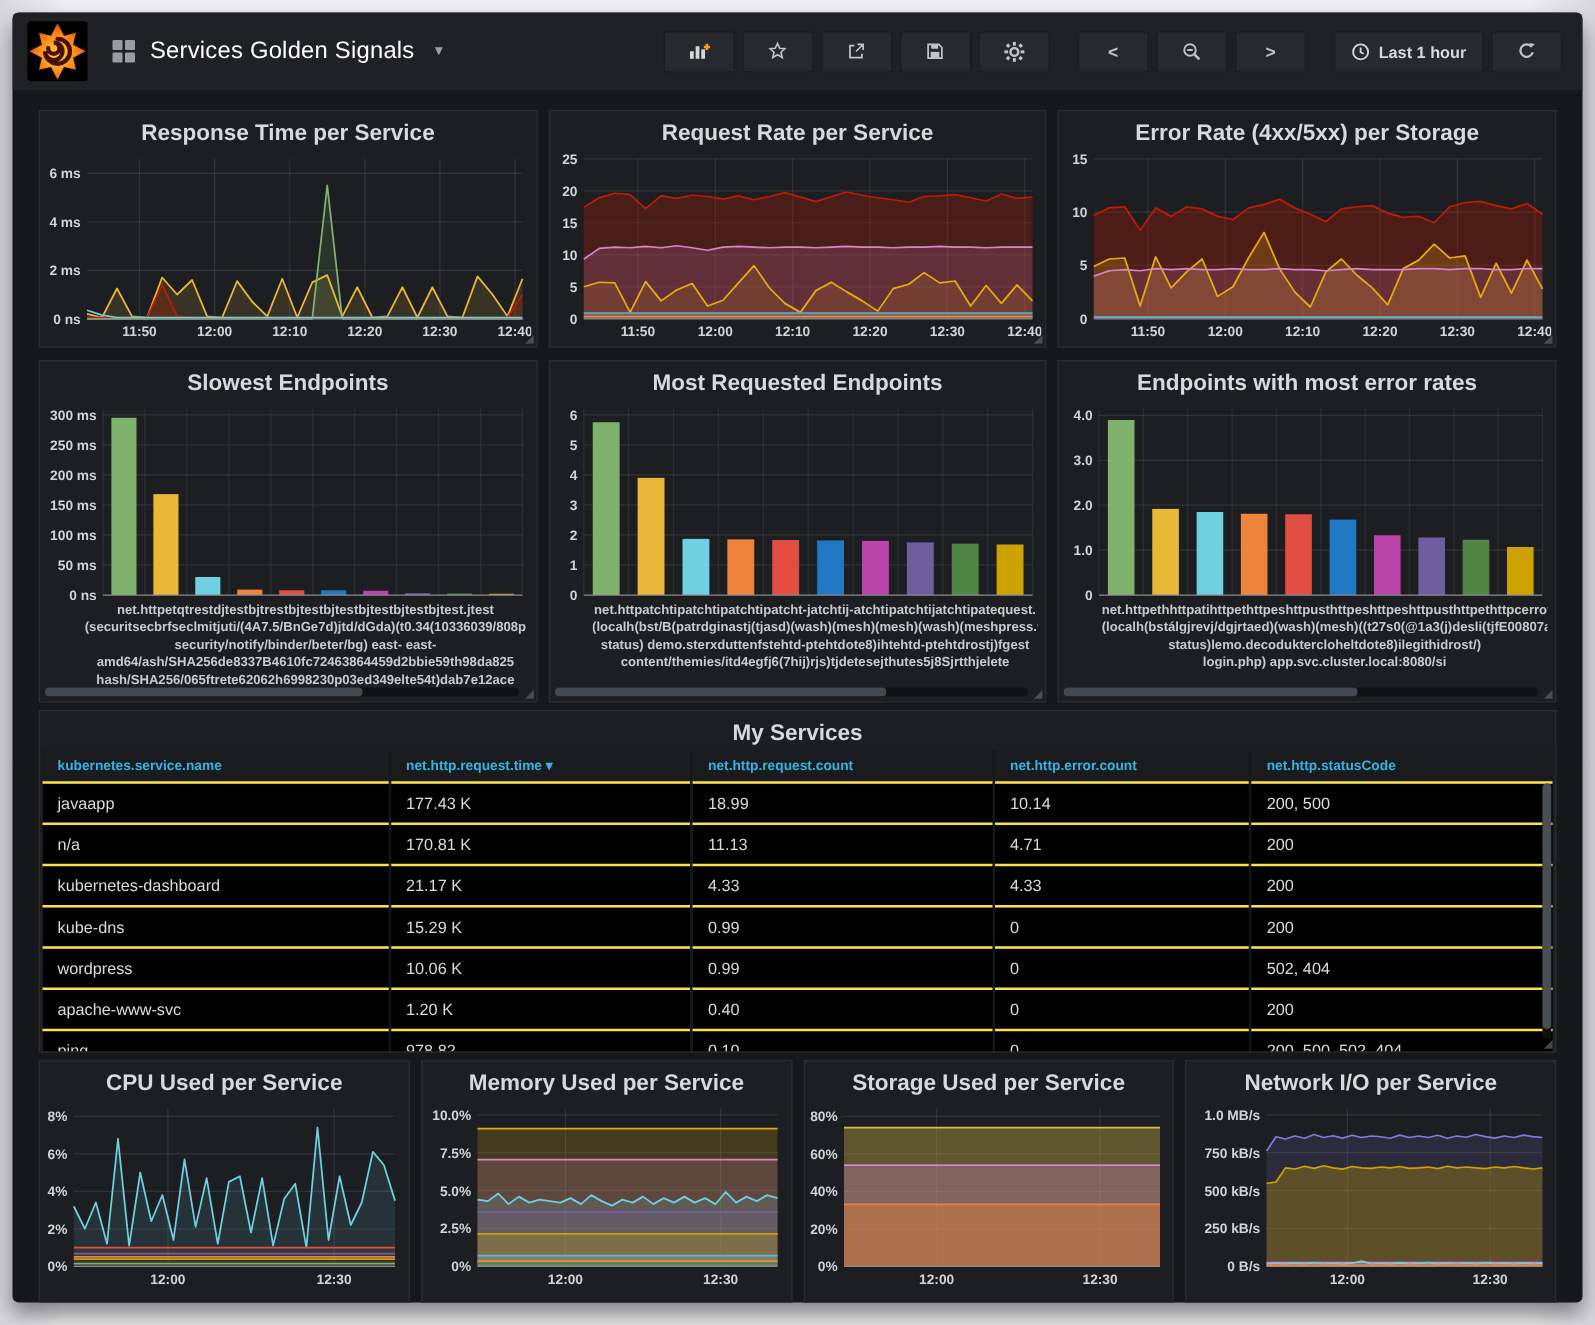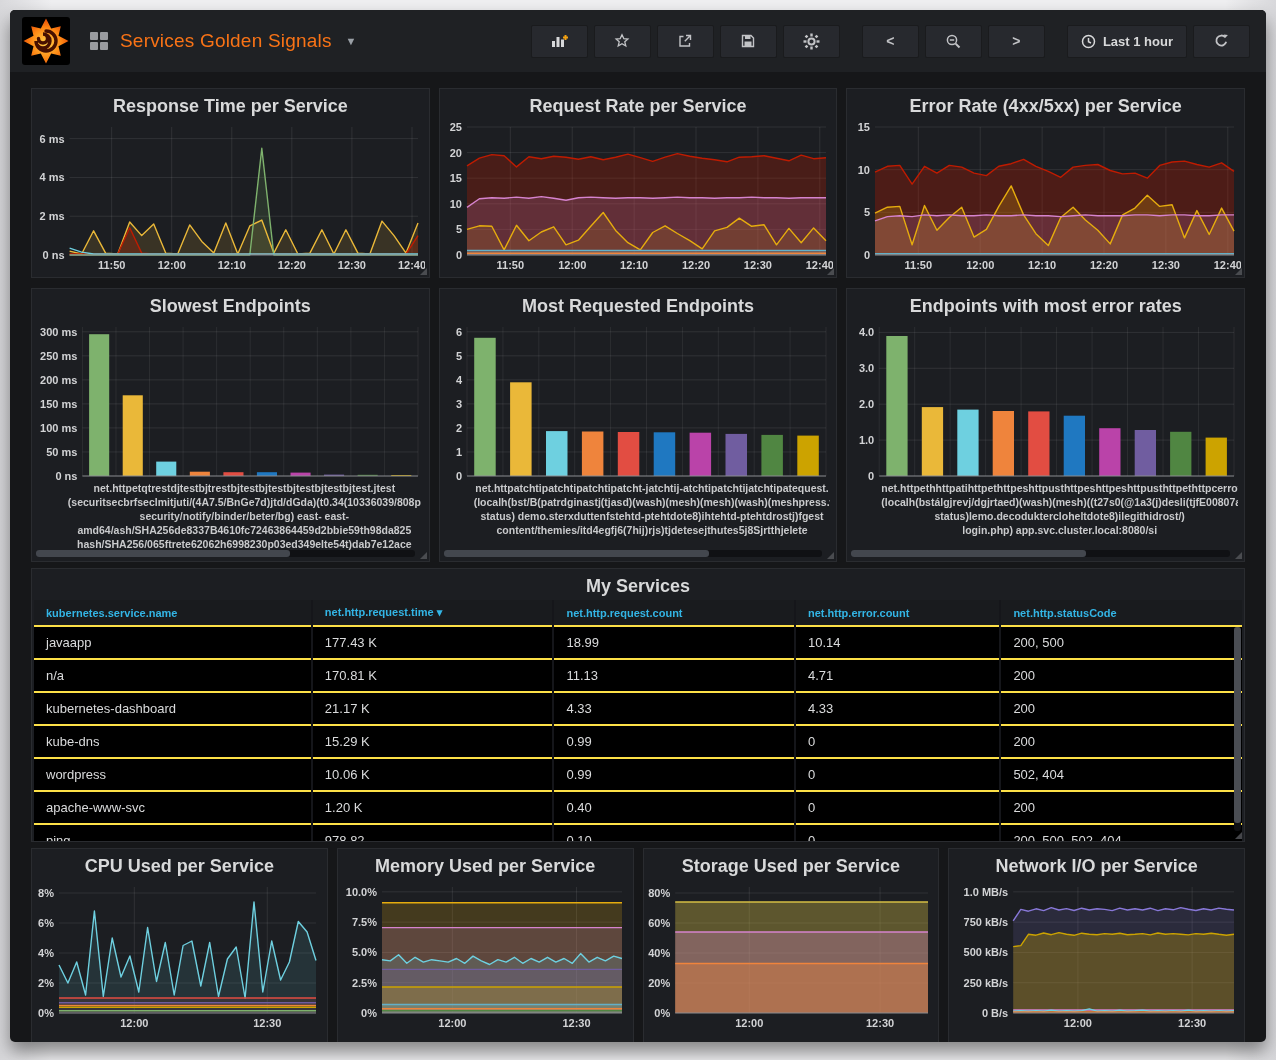--- a/index.html
+++ b/index.html
@@ -14,21 +14,21 @@
     background:#161719;border-radius:5px;
     box-shadow:0 10px 18px rgba(0,0,0,.45);
     overflow:hidden;
   }
   
   .nav{height:62px;background:#1f2124;display:flex;align-items:center;padding:0 16px 0 12px;}
   .logo{width:48px;height:48px;border-radius:3px;background:#000;margin-right:20px;flex:0 0 auto;}
   .dash-picker{display:flex;align-items:center;gap:12px;cursor:pointer;}
   .grid-icon{display:grid;grid-template-columns:8px 8px;grid-template-rows:8px 8px;gap:2px;}
   .grid-icon i{background:#9a9ca0;border-radius:1px;display:block;}
-  .dash-title{font-size:19px;color:#f97316;letter-spacing:.2px;}
+  .dash-title{font-size:19px;color:#ffffff;letter-spacing:.2px;}
   .caret{color:#9aa0a6;font-size:11px;margin-left:2px;}
   .nav-right{margin-left:auto;display:flex;align-items:center;gap:6px;}
   .nav-gap{width:10px;}
   .nbtn{
     height:31px;min-width:37px;padding:0 9px;border-radius:2px;
     background:#27292e;border:1px solid #1a1b1d;
     display:inline-flex;align-items:center;justify-content:center;gap:7px;
     color:#c2c3c6;font-size:13px;cursor:pointer;
   }
   .nbtn svg{display:block;}
@@ -249,21 +249,21 @@
             <text x="19" y="139" fill="#d2d3d5" font-size="11" font-weight="700" text-anchor="end" font-family="Liberation Sans, sans-serif">0</text>
             <text x="19" y="113.4" fill="#d2d3d5" font-size="11" font-weight="700" text-anchor="end" font-family="Liberation Sans, sans-serif">5</text>
             <text x="19" y="87.8" fill="#d2d3d5" font-size="11" font-weight="700" text-anchor="end" font-family="Liberation Sans, sans-serif">10</text>
             <text x="19" y="62.2" fill="#d2d3d5" font-size="11" font-weight="700" text-anchor="end" font-family="Liberation Sans, sans-serif">15</text>
             <text x="19" y="36.599999999999994" fill="#d2d3d5" font-size="11" font-weight="700" text-anchor="end" font-family="Liberation Sans, sans-serif">20</text>
             <text x="19" y="11" fill="#d2d3d5" font-size="11" font-weight="700" text-anchor="end" font-family="Liberation Sans, sans-serif">25</text>
           </svg>
         <span class="resize"></span>
       </div>
       <div class="panel">
-        <h2>Error Rate (4xx/5xx) per Service</h2>
+        <h2>Error Rate (4xx/5xx) per Storage</h2>
         <svg class="chart" width="390" height="152" viewBox="0 0 390 152">
             <line x1="24" y1="92.33333333333334" x2="383" y2="92.33333333333334" stroke="rgba(255,255,255,0.09)" stroke-width="1"></line>
             <line x1="24" y1="49.66666666666667" x2="383" y2="49.66666666666667" stroke="rgba(255,255,255,0.09)" stroke-width="1"></line>
             <line x1="24" y1="7" x2="383" y2="7" stroke="rgba(255,255,255,0.09)" stroke-width="1"></line>
             <line x1="67.32758620689656" y1="7" x2="67.32758620689656" y2="135" stroke="rgba(255,255,255,0.09)" stroke-width="1"></line>
             <line x1="129.22413793103448" y1="7" x2="129.22413793103448" y2="135" stroke="rgba(255,255,255,0.09)" stroke-width="1"></line>
             <line x1="191.1206896551724" y1="7" x2="191.1206896551724" y2="135" stroke="rgba(255,255,255,0.09)" stroke-width="1"></line>
             <line x1="253.01724137931038" y1="7" x2="253.01724137931038" y2="135" stroke="rgba(255,255,255,0.09)" stroke-width="1"></line>
             <line x1="314.91379310344826" y1="7" x2="314.91379310344826" y2="135" stroke="rgba(255,255,255,0.09)" stroke-width="1"></line>
             <line x1="376.8103448275862" y1="7" x2="376.8103448275862" y2="135" stroke="rgba(255,255,255,0.09)" stroke-width="1"></line>

